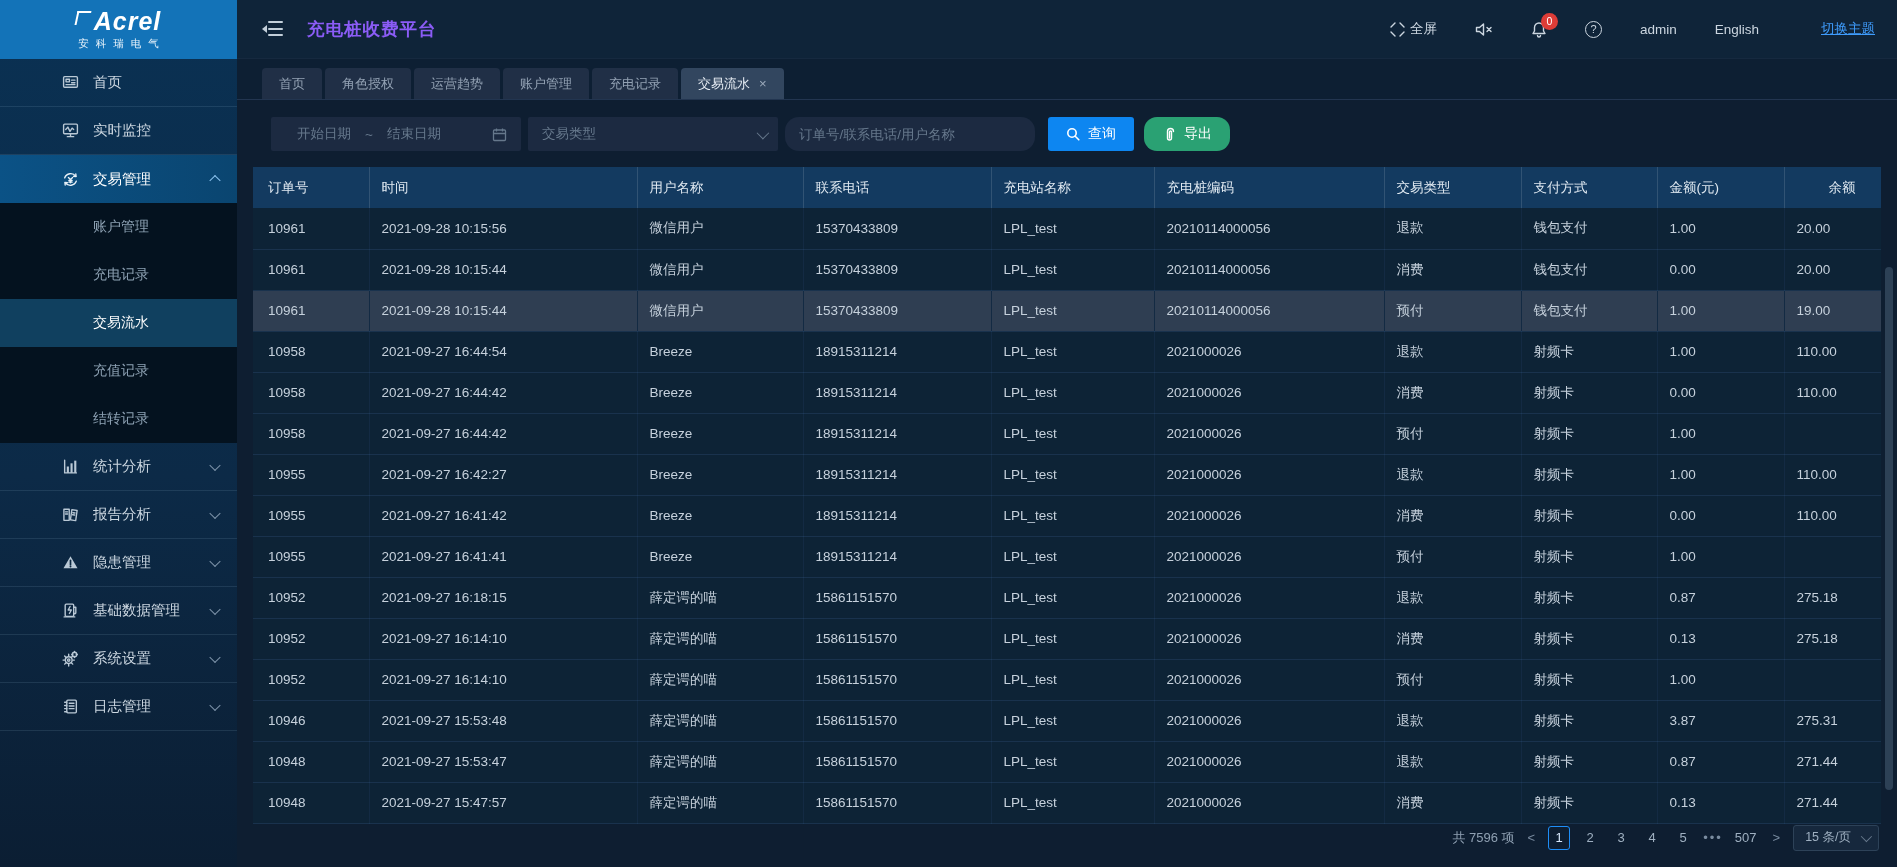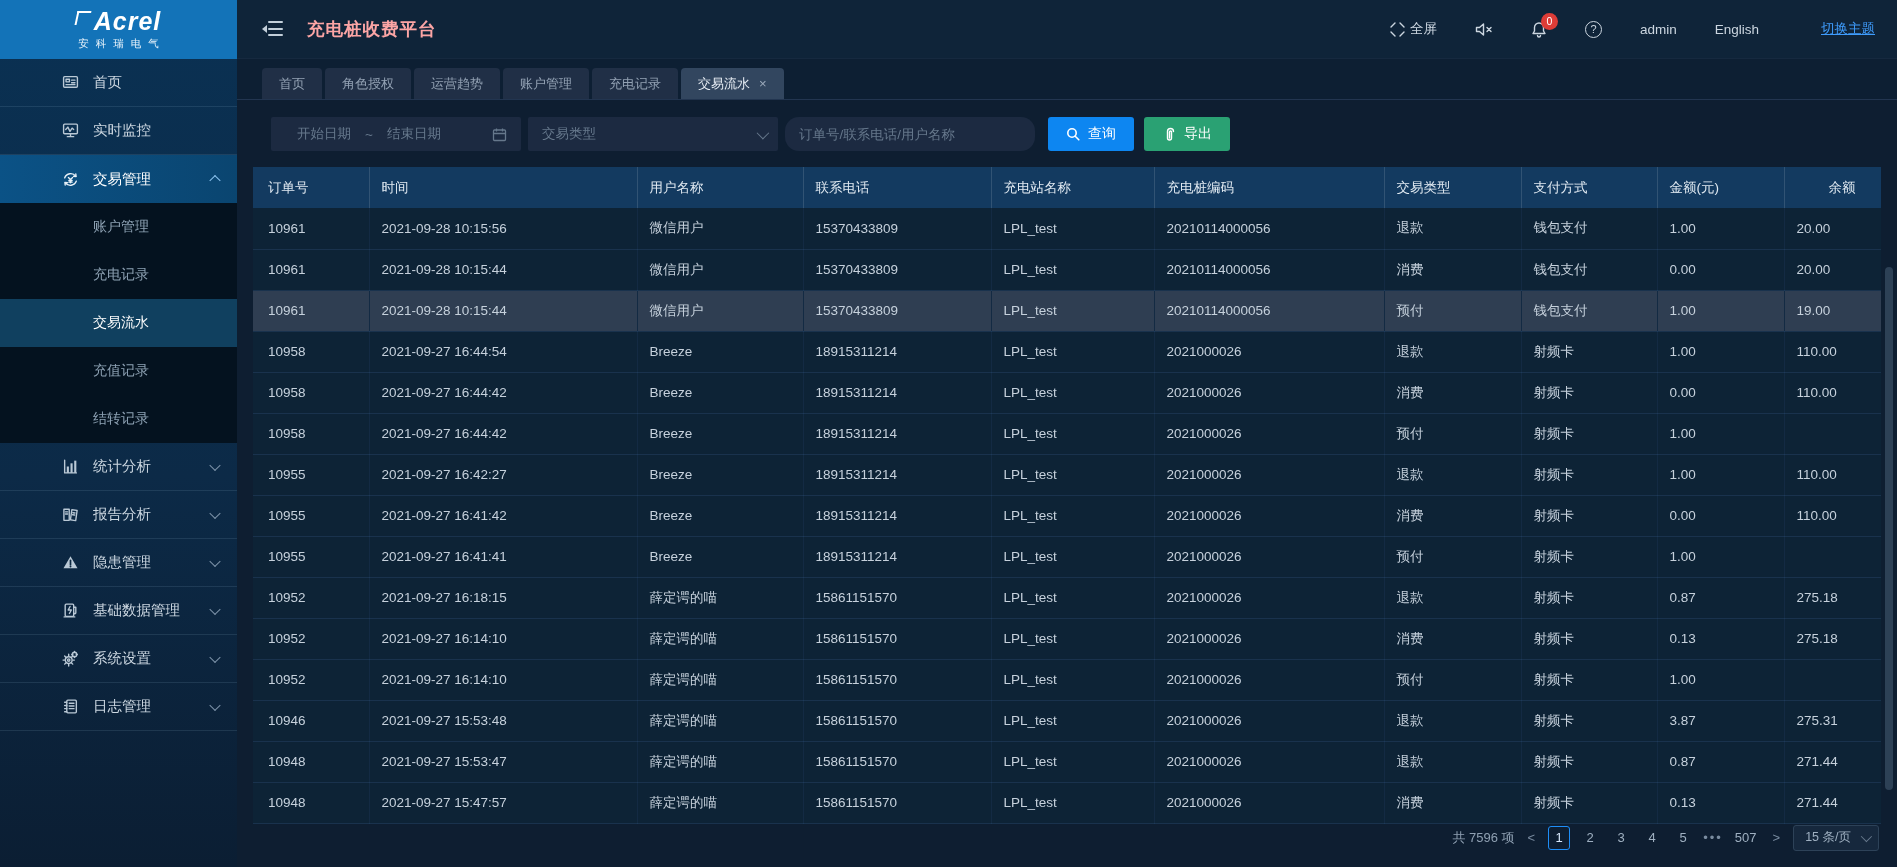--- a/index.html
+++ b/index.html
@@ -29,21 +29,21 @@
   .parent-active svg.ic { stroke:#e8f1f8; }
 
   
   .main { flex:1; display:flex; flex-direction:column; height:100%; min-width:0; }
 
   .topbar { height:59px; background:#0f2439; display:flex; align-items:center; padding:0 22px 0 26px; border-bottom:1px solid #16293f; }
   .collapse-btn { width:20px; height:16px; position:relative; cursor:pointer; }
   .collapse-btn span { position:absolute; left:5px; right:0; height:2px; background:#c3cfda; border-radius:1px; }
   .collapse-btn span:nth-child(1){top:1px;} .collapse-btn span:nth-child(2){top:7px;} .collapse-btn span:nth-child(3){top:13px;}
   .collapse-btn i { position:absolute; left:-1px; top:4px; border-top:4px solid transparent; border-bottom:4px solid transparent; border-right:5px solid #c3cfda; }
-  .page-title { color:#fca5a5; font-size:17.5px; font-weight:bold; margin-left:24px; letter-spacing:1px; }
+  .page-title { color:#8b5cf6; font-size:17.5px; font-weight:bold; margin-left:24px; letter-spacing:1px; }
   .topbar-right { margin-left:auto; display:flex; align-items:center; gap:38px; }
   .tb-item { display:flex; align-items:center; gap:5px; color:#ccd6e0; font-size:13.5px; cursor:pointer; }
   .bell-wrap { position:relative; }
   .badge { position:absolute; top:-8px; left:10px; min-width:17px; height:17px; border-radius:9px; background:#dd3c37; color:#fff; font-size:10.5px; display:flex; align-items:center; justify-content:center; padding:0 4px; }
   .help-circle { width:17px; height:17px; border:1.4px solid #ccd6e0; border-radius:50%; color:#ccd6e0; font-size:11px; display:flex; align-items:center; justify-content:center; }
   .theme-link { color:#3f9cfc; font-size:13.5px; text-decoration:underline; cursor:pointer;margin-left:24px; }
   svg.tic { stroke:#ccd6e0; fill:none; stroke-width:1.4; stroke-linecap:round; stroke-linejoin:round; }
 
   .tabstrip { height:41px; background:#0d1f33; display:flex; align-items:flex-end; padding-left:25px; border-bottom:1px solid #223550; }
   .tab { height:31px; display:flex; align-items:center; padding:0 17px; margin-right:3px; background:#202f46; color:#93a2b4; font-size:13px; border-radius:4px 4px 0 0; cursor:pointer; white-space:nowrap; }
@@ -56,21 +56,21 @@
   .filters { display:flex; align-items:center; margin-left:18px; }
   .f-box { height:34px; background:#1c2a41; border-radius:2px; display:flex; align-items:center; color:#66788c; font-size:13.5px; }
   .daterange { width:250px; padding:0 14px 0 26px; gap:14px; }
   .daterange .cal { margin-left:auto; }
   .typeselect { width:250px; margin-left:7px; padding:0 12px 0 14px; justify-content:space-between; }
   .typeselect .chevd { width:9px; height:9px; border-right:1.4px solid #66788c; border-bottom:1.4px solid #66788c; transform:rotate(45deg) translateY(-2px); }
   .searchinput { width:250px; margin-left:7px; padding:0 14px; background:#1c2a41; border:none; height:34px; color:#c7d2dd; font-size:13.5px; border-radius:14px; }
   .searchinput::placeholder { color:#66788c; }
   .btn { height:34px; display:flex; align-items:center; gap:8px; border:none; border-radius:3px; color:#fff; font-size:14px; padding:0 18px; cursor:pointer; font-family:inherit; }
   .btn-query { background:#0d86f1; margin-left:13px; }
-  .btn-export { background:#2aa173; margin-left:10px; }
+  .btn-export { background:#2aa173; margin-left:10px;border-radius:13px; }
 
   
   .tablewrap { margin-top:16px; width:1628px; }
   table { border-collapse:collapse; table-layout:fixed; width:1628px; }
   th { background:#133a60; color:#e0e9f1; font-size:13.5px; font-weight:normal; text-align:left; height:41px; padding:0 0 0 12px; border-right:1px solid rgba(255,255,255,.13); }
   th:last-child { border-right:none;padding-left:44px; }
   td { height:41px; color:#c6d1dc; font-size:13.5px; padding:0 0 0 12px; background:#0d2336; border-bottom:1px solid rgba(44,84,124,.38); border-right:1px solid rgba(24,52,82,.55); white-space:nowrap; overflow:hidden; }
   td:last-child { border-right:none; }
   tr.hl td { background:#2f3e52; }
   th:first-child, td:first-child { padding-left:15px; }

